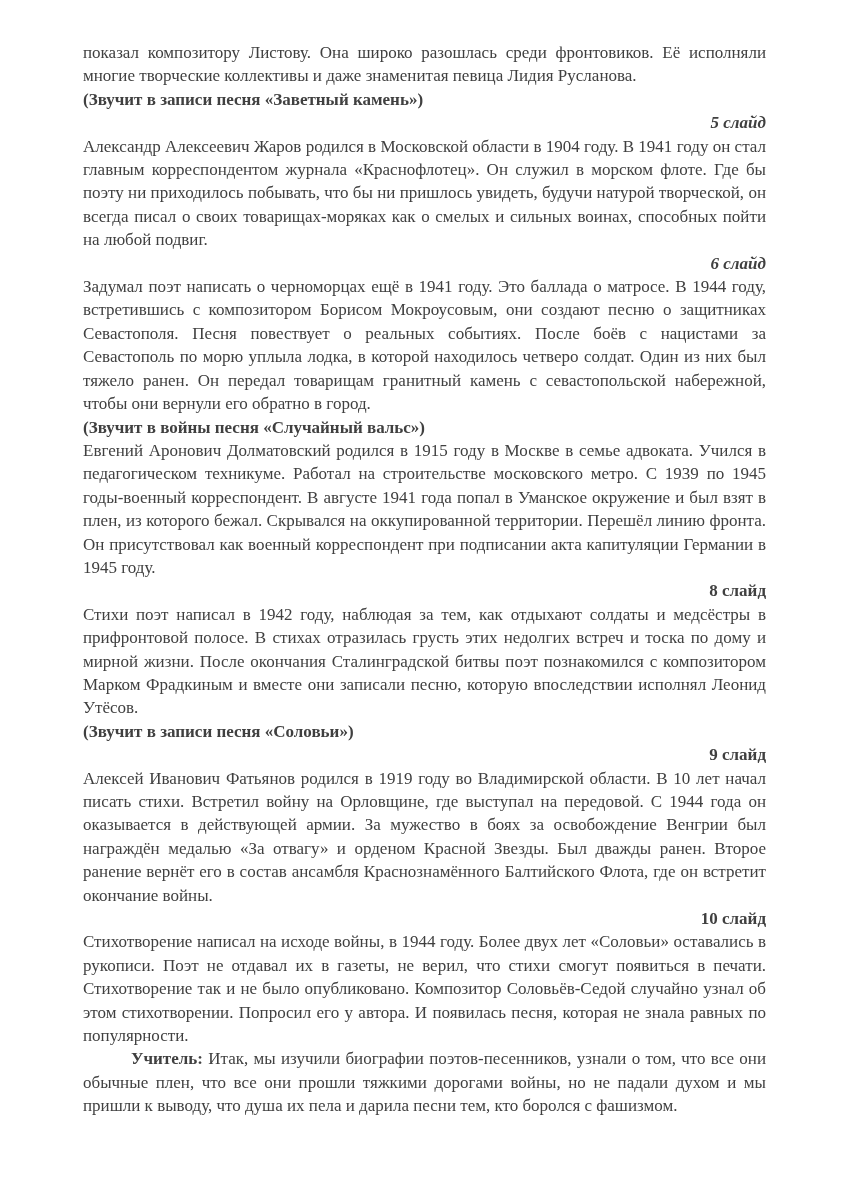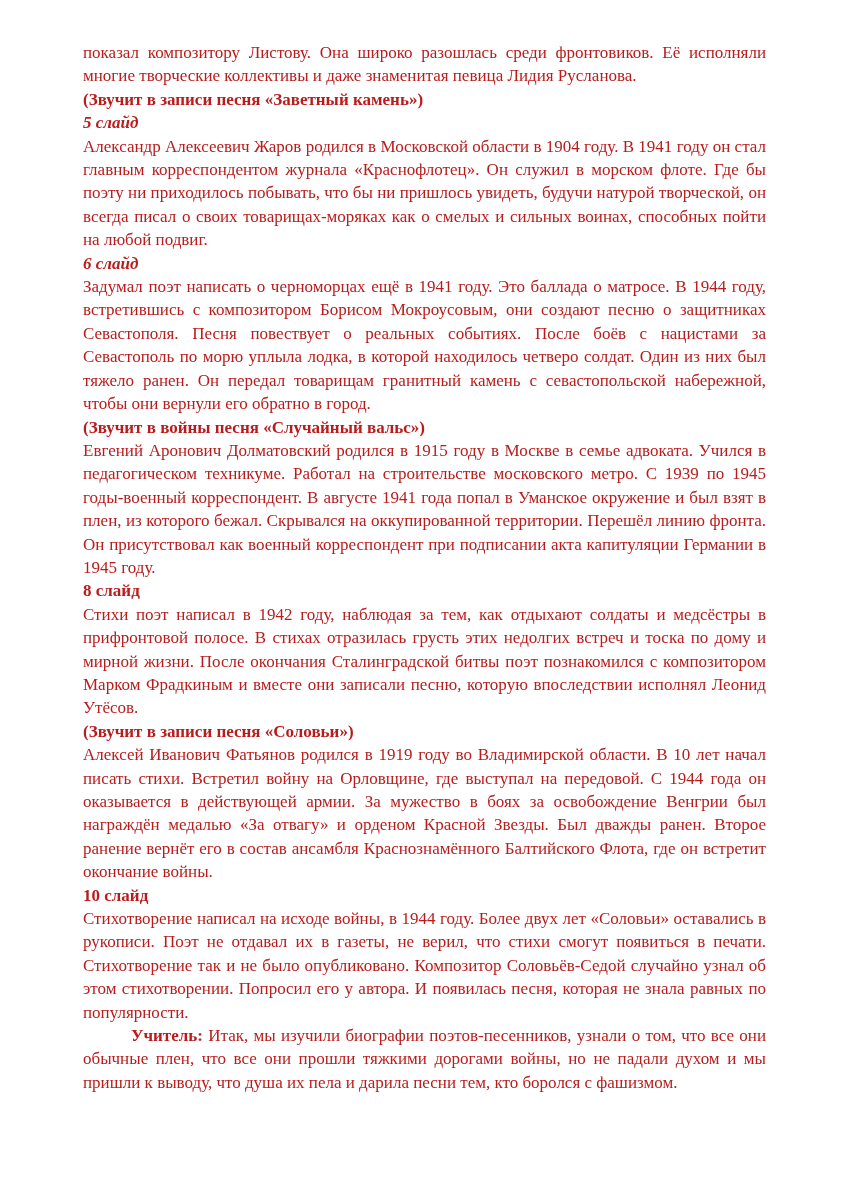--- a/index.html
+++ b/index.html
@@ -6,41 +6,41 @@
     margin: 0;
     padding: 0;
     background: #ffffff;
   }
   .page {
     position: relative;
     width: 848px;
     height: 1199px;
     box-sizing: border-box;
     background: #ffffff;
-    color: #b91c1c;
+    color: #404040;
     padding: 41px 82px 0 83px;
     overflow: hidden;
     font-family: "Liberation Serif", "DejaVu Serif", serif;
     font-size: 17px;
     line-height: 23.4px;
   }
   .page p {
     margin: 0;
     padding: 0;
   }
   .para {
     text-align: justify;
   }
   .direction {
     font-weight: bold;
     text-align: left;
   }
   .slide {
     font-weight: bold;
-    text-align: left;
+    text-align: right;
   }
   .slide.italic {
     font-style: italic;
   }
   .teacher-lead {
     font-weight: bold;
     margin-left: 48px;
   }
 </style>
 </head>
@@ -51,17 +51,18 @@
   <p class="direction">(Звучит в записи песня «Заветный камень»)</p>
   <p class="slide italic">5 слайд</p>
   <p class="para">Александр Алексеевич Жаров родился в Московской области в 1904 году. В 1941 году он стал главным корреспондентом журнала «Краснофлотец». Он служил в морском флоте. Где бы поэту ни приходилось побывать, что бы ни пришлось увидеть, будучи натурой творческой, он всегда писал о своих товарищах-моряках как о смелых и сильных воинах, способных пойти на любой подвиг.</p>
   <p class="slide italic">6 слайд</p>
   <p class="para">Задумал поэт написать о черноморцах ещё в 1941 году. Это баллада о матросе. В 1944 году, встретившись с композитором Борисом Мокроусовым, они создают песню о защитниках Севастополя. Песня повествует о реальных событиях. После боёв с нацистами за Севастополь по морю уплыла лодка, в которой находилось четверо солдат. Один из них был тяжело ранен. Он передал товарищам гранитный камень с севастопольской набережной, чтобы они вернули его обратно в город.</p>
   <p class="direction">(Звучит в войны песня «Случайный вальс»)</p>
   <p class="para">Евгений Аронович Долматовский родился в 1915 году в Москве в семье адвоката. Учился в педагогическом техникуме. Работал на строительстве московского метро. С 1939 по 1945 годы-военный корреспондент. В августе 1941 года попал в Уманское окружение и был взят в плен, из которого бежал. Скрывался на оккупированной территории. Перешёл линию фронта. Он присутствовал как военный корреспондент при подписании акта капитуляции Германии в 1945 году.</p>
   <p class="slide">8 слайд</p>
   <p class="para">Стихи поэт написал в 1942 году, наблюдая за тем, как отдыхают солдаты и медсёстры в прифронтовой полосе. В стихах отразилась грусть этих недолгих встреч и тоска по дому и мирной жизни.  После окончания Сталинградской битвы поэт познакомился с композитором Марком Фрадкиным и вместе они записали песню, которую впоследствии исполнял Леонид Утёсов.</p>
   <p class="direction">(Звучит в записи песня «Соловьи»)</p>
+  <p class="slide">9 слайд</p>
   <p class="para">Алексей Иванович Фатьянов родился в 1919 году во Владимирской области. В 10 лет начал писать стихи. Встретил войну на Орловщине, где выступал на передовой. С 1944 года он оказывается в действующей армии. За мужество в боях за освобождение Венгрии был награждён медалью «За отвагу» и орденом Красной Звезды. Был дважды ранен. Второе ранение вернёт его в состав ансамбля Краснознамённого Балтийского Флота, где он встретит окончание войны.</p>
   <p class="slide">10 слайд</p>
   <p class="para">Стихотворение написал на исходе войны, в 1944 году. Более двух лет  «Соловьи» оставались в рукописи. Поэт не отдавал их в газеты, не верил, что стихи смогут появиться в печати. Стихотворение так и не было опубликовано. Композитор Соловьёв-Седой случайно узнал об этом стихотворении. Попросил его у автора. И появилась песня, которая не знала равных по популярности.</p>
   <p class="para"><span class="teacher-lead">Учитель:</span><span> Итак, мы изучили биографии поэтов-песенников, узнали о том, что все они обычные плен, что все они прошли тяжкими дорогами войны, но не падали духом и мы пришли к выводу, что душа их пела и дарила песни тем, кто боролся с фашизмом.</span></p>
 </div>
 
 </body></html>

